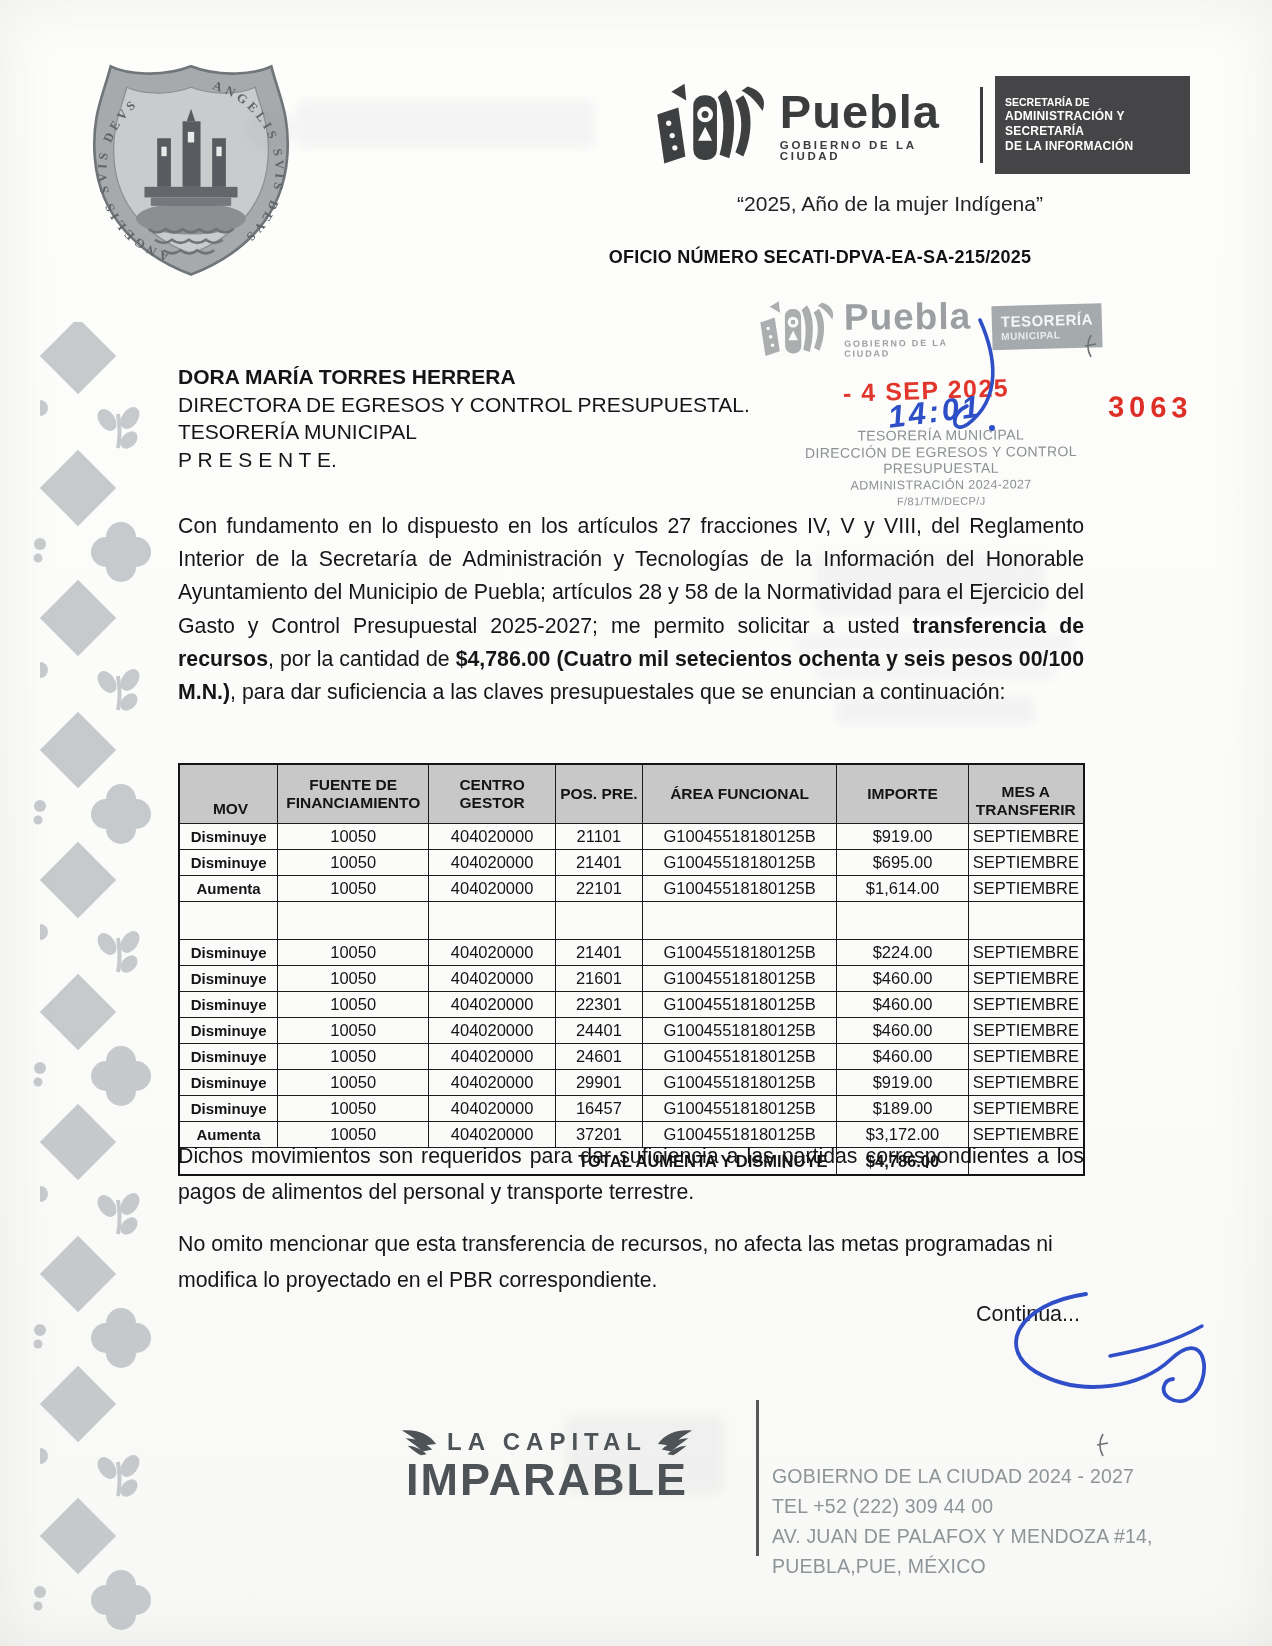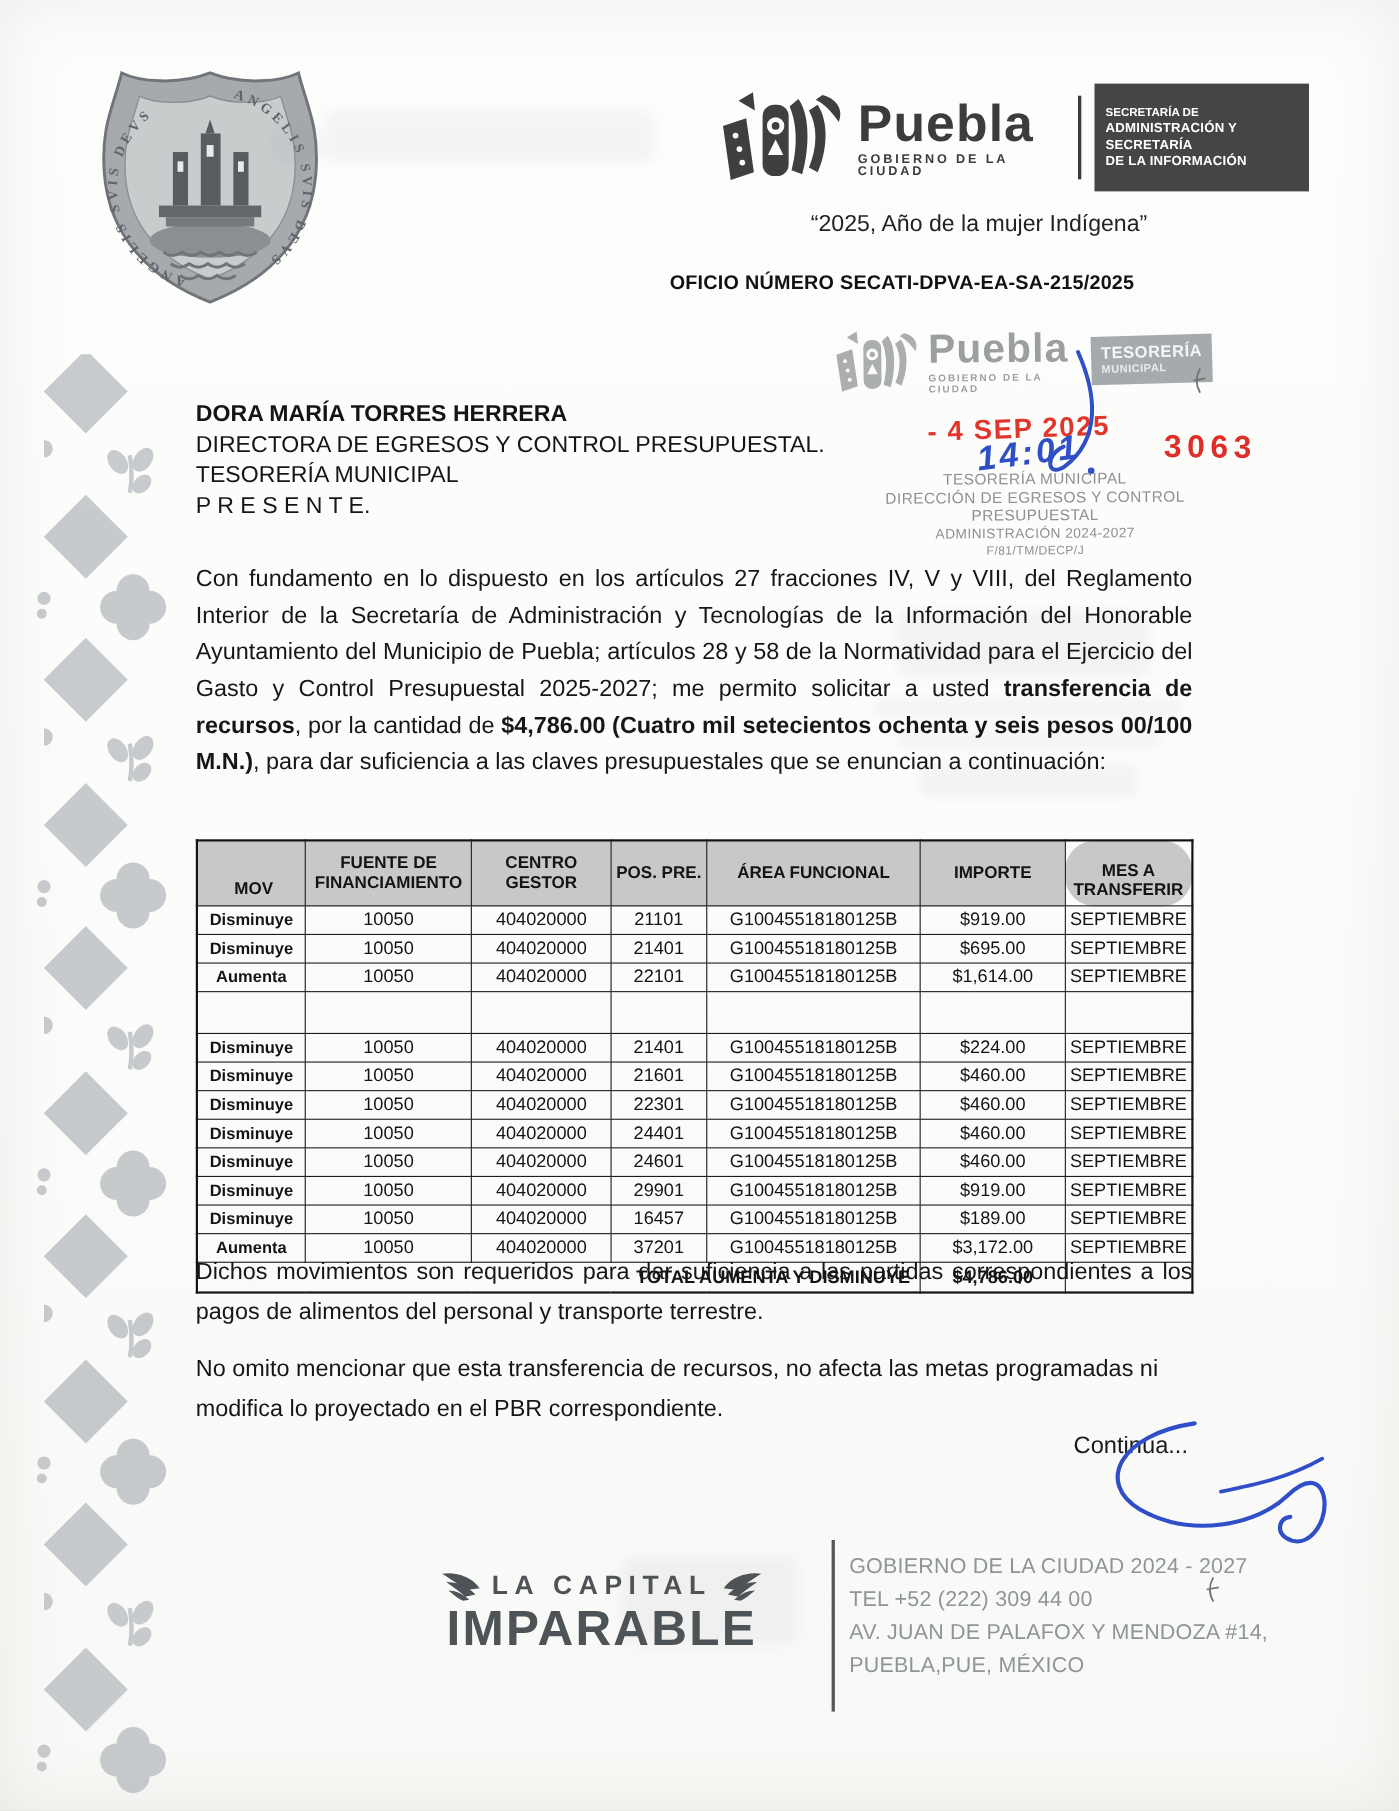--- a/index.html
+++ b/index.html
@@ -28,50 +28,50 @@
   .stamp-tagline{font-size:9px; font-weight:bold; letter-spacing:1.8px; color:#8e9396; margin-top:3px;}
   .stamp-badge{background:#9aa0a3; color:#f4f5f5; padding:7px 9px; line-height:1.2; transform:rotate(-1deg);}
   .stamp-badge .b1{font-size:15px; font-weight:800; letter-spacing:.5px;}
   .stamp-badge .b2{font-size:10px; font-weight:bold; letter-spacing:.5px; color:#e8eaea;}
   
   .recipient{left:178px; top:363px; font-size:21px; line-height:27.5px; color:#151517;}
   .recipient .name{font-weight:bold;}
   
   .red-date{left:843px; top:376px; font-size:25px; font-weight:bold; color:#e0362c; letter-spacing:1.5px; transform:rotate(-2deg); white-space:nowrap;}
   .blue-time{left:888px; top:394px; font-size:31px; font-weight:bold; font-style:italic; color:#2e4fc6; letter-spacing:3px; transform:rotate(-7deg);}
-  .red-folio{left:1058px; top:391px; font-size:29px; font-weight:bold; color:#dd2f27; letter-spacing:5px; transform:rotate(.6deg);}
+  .red-folio{left:1108px; top:391px; font-size:29px; font-weight:bold; color:#dd2f27; letter-spacing:5px; transform:rotate(.6deg);}
   .stamp-office{left:780px; top:427px; width:322px; text-align:center; color:#8c9195; transform:rotate(-.4deg); line-height:16.5px; letter-spacing:.4px;}
   .stamp-office .l1{font-size:14px;}
   .stamp-office .l4{font-size:12.5px;}
   .stamp-office .l5{font-size:11px;}
   
   .p1{left:178px; top:510px; width:906px; font-size:21.3px; line-height:33.2px; text-align:justify; color:#161618; margin:0;}
   .p2{left:178px; top:1138px; width:906px; font-size:21.3px; line-height:36px; text-align:justify; color:#161618; margin:0;}
   .p3{left:178px; top:1226px; width:906px; font-size:21.3px; line-height:36px; color:#161618; margin:0;}
   .continues{left:760px; top:1302px; width:320px; text-align:right; font-size:21.5px; color:#1a1a1c;}
   
   .doc-table{left:178px; top:763px; width:907px;}
   .doc-table table{width:100%; border-collapse:collapse; border:2.5px solid #141414;}
   .doc-table th,.doc-table td{border:1.6px solid #1c1c1c; text-align:center; padding:1px 3px; color:#141416;}
   .doc-table thead th{background:#c7c8c7; font-weight:bold; font-size:15.5px; height:52px; line-height:18px; vertical-align:middle;}
   .doc-table thead th.mov{text-align:center; vertical-align:bottom; padding-left:7px; padding-bottom:5px;}
-  .doc-table thead th.mes{vertical-align:bottom; padding-bottom:4px;border-radius:28px;}
+  .doc-table thead th.mes{vertical-align:bottom; padding-bottom:4px;}
   .doc-table tbody td{height:23px; font-size:16.5px;}
   .doc-table tbody td.mov{font-weight:bold; font-size:15px;}
   .doc-table tr.sep td{height:35px;}
   .doc-table .total-row td{font-weight:bold; font-size:16.5px; height:24px;}
   .doc-table .total-label{text-align:right; padding-right:9px;}
   
   .footer-logo{left:392px; top:1428px; width:310px; text-align:center; color:#4e5357;}
   .footer-logo .row1{display:flex; align-items:center; justify-content:center; gap:9px;}
   .footer-logo .line1{font-size:24px; font-weight:800; letter-spacing:6px; white-space:nowrap;}
   .footer-logo .line2{font-size:45px; font-weight:800; letter-spacing:2px; margin-top:-2px;}
   .wing-flip{transform:scaleX(-1);}
   .footer-divider{left:756px; top:1400px; width:3px; height:156px; background:#55595c;}
-  .footer-info{left:772px; top:1409px; font-size:19.5px; line-height:30px; color:#8e9599; letter-spacing:.2px;}
+  .footer-info{left:772px; top:1461px; font-size:19.5px; line-height:30px; color:#8e9599; letter-spacing:.2px;}
   
   .ghost{filter:blur(5px); opacity:.55;}
   .ghost .blob{position:absolute; background:rgba(128,132,138,.13); border-radius:10px;}
   .artifact{color:#6e7275;}
 </style>
 </head>
 <body>
 
 <div class="page">
 

